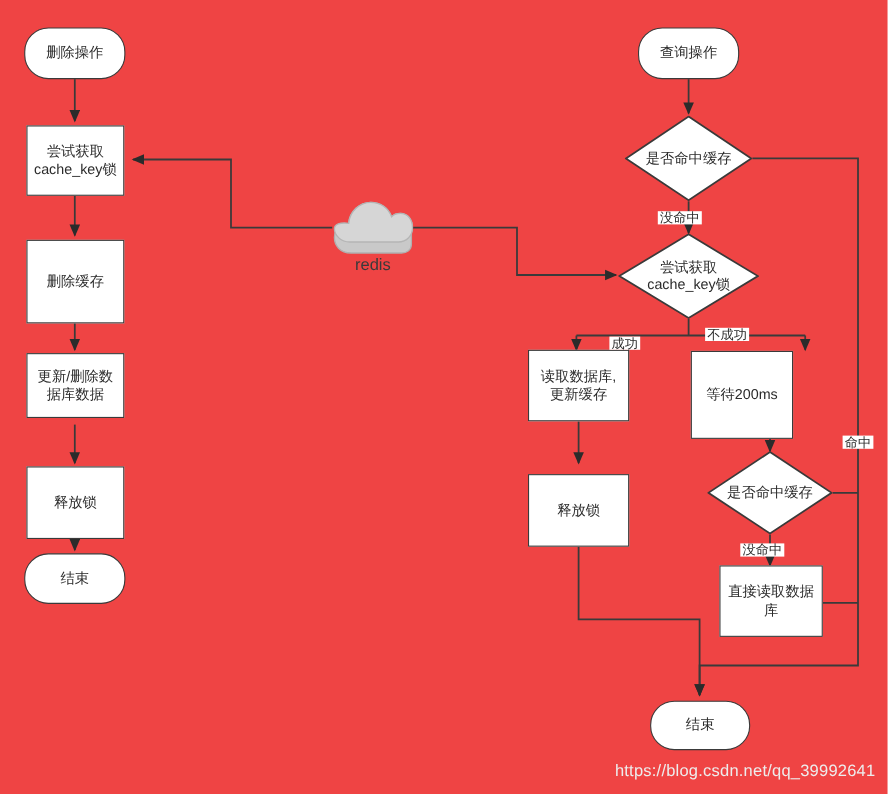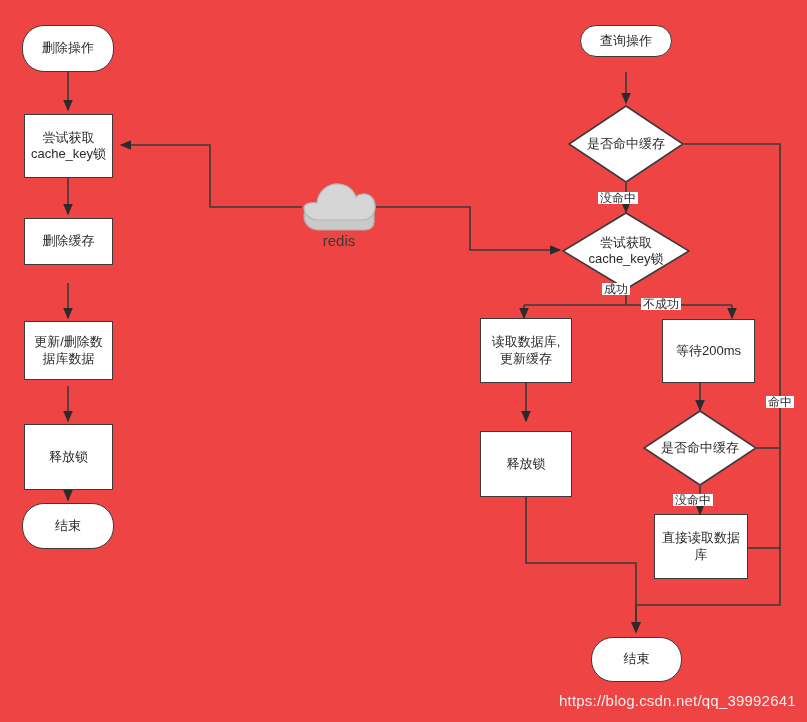--- a/index.html
+++ b/index.html
@@ -133,21 +133,21 @@
 
   <div class="node terminal" style="left:22px; top:25px; width:92px; height:47px;">
     <span>删除操作</span>
   </div>
 
   <div class="node process" style="left:24px; top:114px; width:89px; height:64px;">
     <span class="wrap" style="white-space:pre-line;">尝试获取
 cache_key锁</span>
   </div>
 
-  <div class="node process" style="left:24px; top:218px; width:89px; height:47px;">
+  <div class="node process" style="left:24px; top:218px; width:89px; height:76px;">
     <span>删除缓存</span>
   </div>
 
   <div class="node process" style="left:24px; top:321px; width:89px; height:59px;">
     <span style="white-space:pre-line;">更新/删除数
 据库数据</span>
   </div>
 
   <div class="node process" style="left:24px; top:424px; width:89px; height:66px;">
     <span>释放锁</span>
@@ -164,21 +164,21 @@
                  C44,6 51,11 54,19 C56,17 59,16 62,16 C69,16 73,22 73,29
                  C73,30 73,31 72,33 L72,44 C72,49 68,52 63,52 Z" fill="#c9c9c9" stroke="#b0b0b0" stroke-width="1.2"></path>
         <path d="M15,25 C16,14 25,6 35,6 C44,6 51,11 54,19 C56,17 59,16 62,16
                  C69,16 73,22 73,29 C73,36 68,42 60,42 L16,42
                  C8,42 2,36 2,30 C2,26 7,24 15,25 Z" fill="#d6d6d6" stroke="#b5b5b5" stroke-width="1.2"></path>
       </g>
     </svg>
     <div class="cloud-label">redis</div>
   </div>
 
-  <div class="node terminal" style="left:580px; top:25px; width:92px; height:32px;font-family:Liberation Serif, serif;">
+  <div class="node terminal" style="left:580px; top:25px; width:92px; height:47px;font-family:Liberation Serif, serif;">
     <span>查询操作</span>
   </div>
 
   <div class="node decision" style="left:568px; top:105px; width:116px; height:78px;">
     <svg class="dshape" viewBox="0 0 116 78" preserveAspectRatio="none">
       <polygon points="58,1 115,39 58,77 1,39" fill="#ffffff" stroke="#3a3a3a" stroke-width="1.6" vector-effect="non-scaling-stroke"></polygon>
     </svg>
     <span class="dlabel">是否命中缓存</span>
   </div>
 
@@ -192,41 +192,41 @@
 
   <div class="node process" style="left:480px; top:318px; width:92px; height:65px;">
     <span style="white-space:pre-line;">读取数据库,
 更新缓存</span>
   </div>
 
   <div class="node process" style="left:480px; top:431px; width:92px; height:66px;">
     <span>释放锁</span>
   </div>
 
-  <div class="node process" style="left:662px; top:319px; width:93px; height:64px;">
+  <div class="node process" style="left:628px; top:319px; width:93px; height:80px;">
     <span>等待200ms</span>
   </div>
 
   <div class="node decision" style="left:643px; top:410px; width:114px; height:76px;">
     <svg class="dshape" viewBox="0 0 114 76" preserveAspectRatio="none">
       <polygon points="57,1 113,38 57,75 1,38" fill="#ffffff" stroke="#3a3a3a" stroke-width="1.6" vector-effect="non-scaling-stroke"></polygon>
     </svg>
     <span class="dlabel">是否命中缓存</span>
   </div>
 
   <div class="node process" style="left:654px; top:514px; width:94px; height:65px;">
     <span style="white-space:pre-line;">直接读取数据
 库</span>
   </div>
 
   <div class="node terminal" style="left:591px; top:637px; width:91px; height:45px;">
     <span>结束</span>
   </div>
 
   <div class="edge-label" style="left:598px; top:192px;">没命中</div>
-  <div class="edge-label" style="left:554px; top:283px;margin-left:48px;">成功</div>
+  <div class="edge-label" style="left:554px; top:306px;">成功</div>
   <div class="edge-label" style="left:641px; top:298px;">不成功</div>
   <div class="edge-label" style="left:673px; top:494px;">没命中</div>
   <div class="edge-label" style="left:766px; top:396px;">命中</div>
 
   <div class="watermark" style="left:559px; top:692px;">https://blog.csdn.net/qq_39992641</div>
 
 </div>
 
 </body></html>

